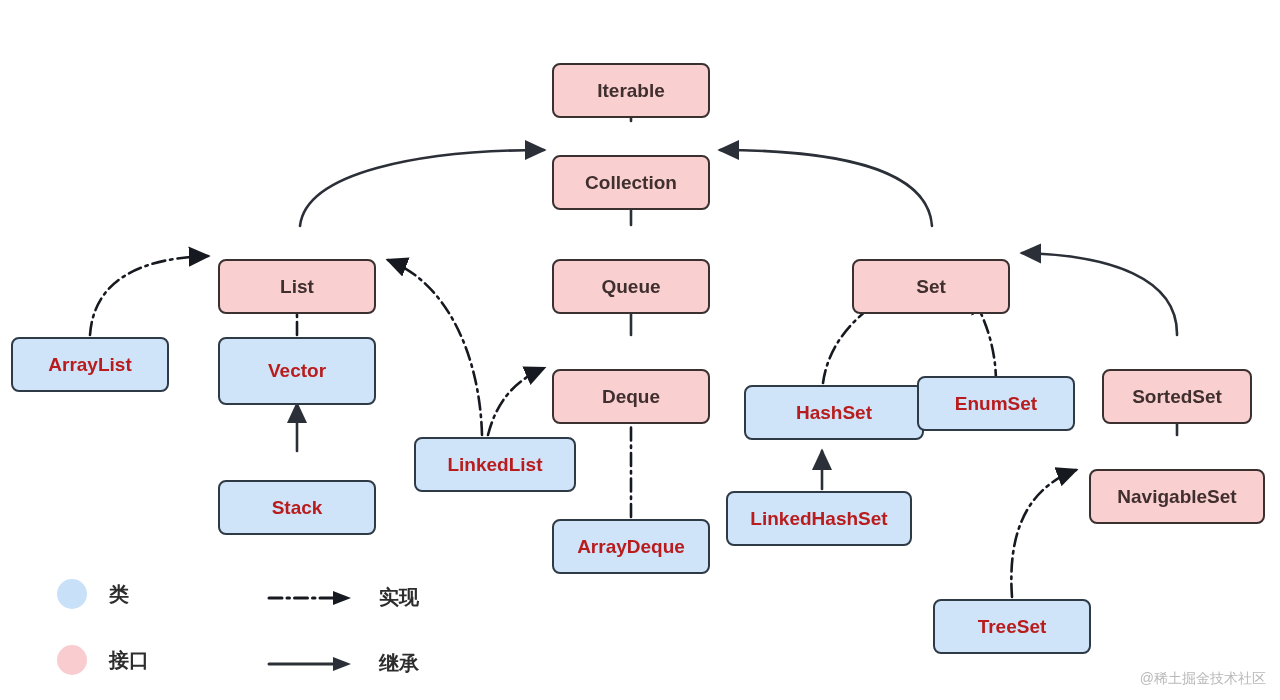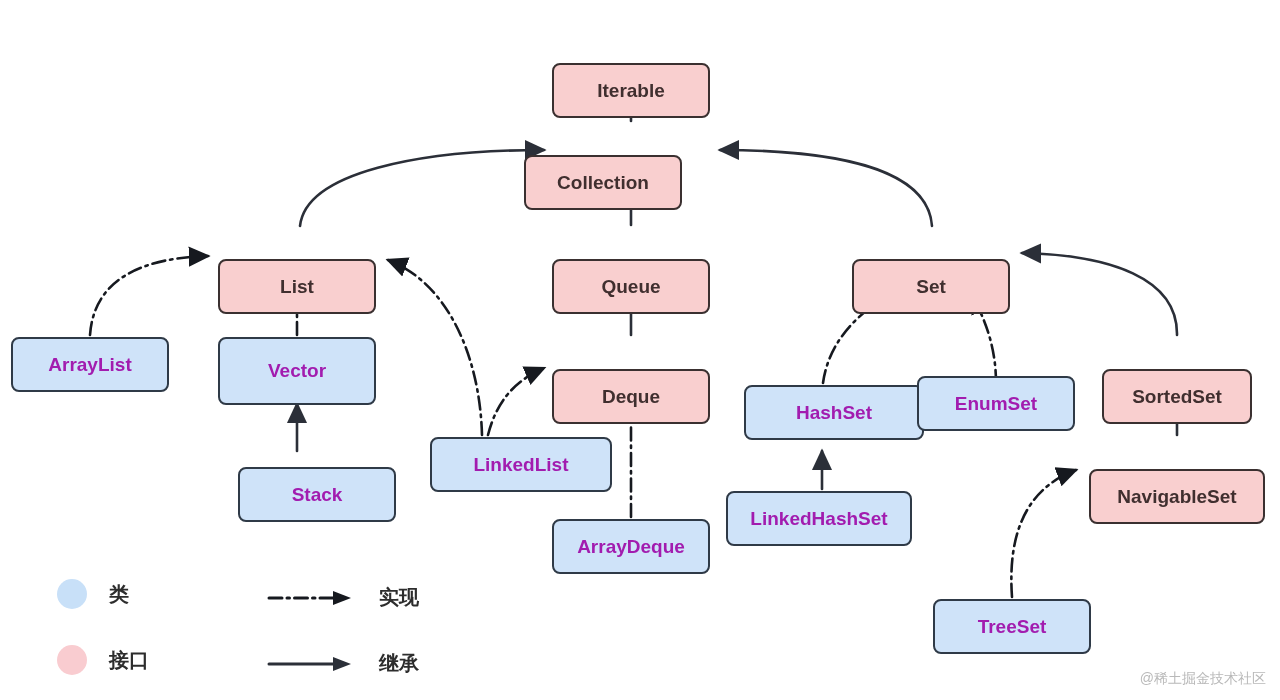--- a/index.html
+++ b/index.html
@@ -57,21 +57,21 @@
   }
   .node.iface {
     background: #f9cfcf;
     border-color: #3a3030;
     color: #402f2f;
     margin-top: 32px;
   }
   .node.klass {
     background: #cfe3f9;
     border-color: #2f3a47;
-    color: #a21caf;
+    color: #b91c1c;
   }
   .legend-row {
     position: absolute;
     display: flex;
     align-items: center;
   }
   .legend-swatch {
     width: 30px;
     height: 30px;
     border-radius: 50%;
@@ -147,21 +147,21 @@
 
       <path d="M996,383 C996,340 980,310 971,294" marker-end="url(#dashArrow)"></path>
 
       <path d="M1012,597 C1008,540 1022,490 1076,470" marker-end="url(#dashArrow)"></path>
     </g>
   </svg>
 
   <div class="node iface" style="left:552px; top:31px; width:158px; height:55px;">
     <span>Iterable</span>
   </div>
-  <div class="node iface" style="left:524px; top:123px; width:158px; height:55px;">
+  <div class="node iface" style="left:552px; top:123px; width:158px; height:55px;">
     <span>Collection</span>
   </div>
   <div class="node iface" style="left:218px; top:227px; width:158px; height:55px;">
     <span>List</span>
   </div>
   <div class="node iface" style="left:552px; top:227px; width:158px; height:55px;">
     <span>Queue</span>
   </div>
   <div class="node iface" style="left:852px; top:227px; width:158px; height:55px;">
     <span>Set</span>
@@ -175,24 +175,24 @@
   <div class="node iface" style="left:1089px; top:437px; width:176px; height:55px;">
     <span>NavigableSet</span>
   </div>
 
   <div class="node klass" style="left:11px; top:337px; width:158px; height:55px;">
     <span>ArrayList</span>
   </div>
   <div class="node klass" style="left:218px; top:337px; width:158px; height:68px;">
     <span>Vector</span>
   </div>
-  <div class="node klass" style="left:218px; top:467px; width:158px; height:55px;margin-left:20px;">
+  <div class="node klass" style="left:218px; top:480px; width:158px; height:55px;">
     <span>Stack</span>
   </div>
-  <div class="node klass" style="left:430px; top:437px; width:182px; height:55px;text-align:right;">
+  <div class="node klass" style="left:414px; top:437px; width:162px; height:55px;text-align:right;">
     <span>LinkedList</span>
   </div>
   <div class="node klass" style="left:552px; top:519px; width:158px; height:55px;">
     <span>ArrayDeque</span>
   </div>
   <div class="node klass" style="left:744px; top:385px; width:180px; height:55px;">
     <span>HashSet</span>
   </div>
   <div class="node klass" style="left:917px; top:376px; width:158px; height:55px;">
     <span>EnumSet</span>

